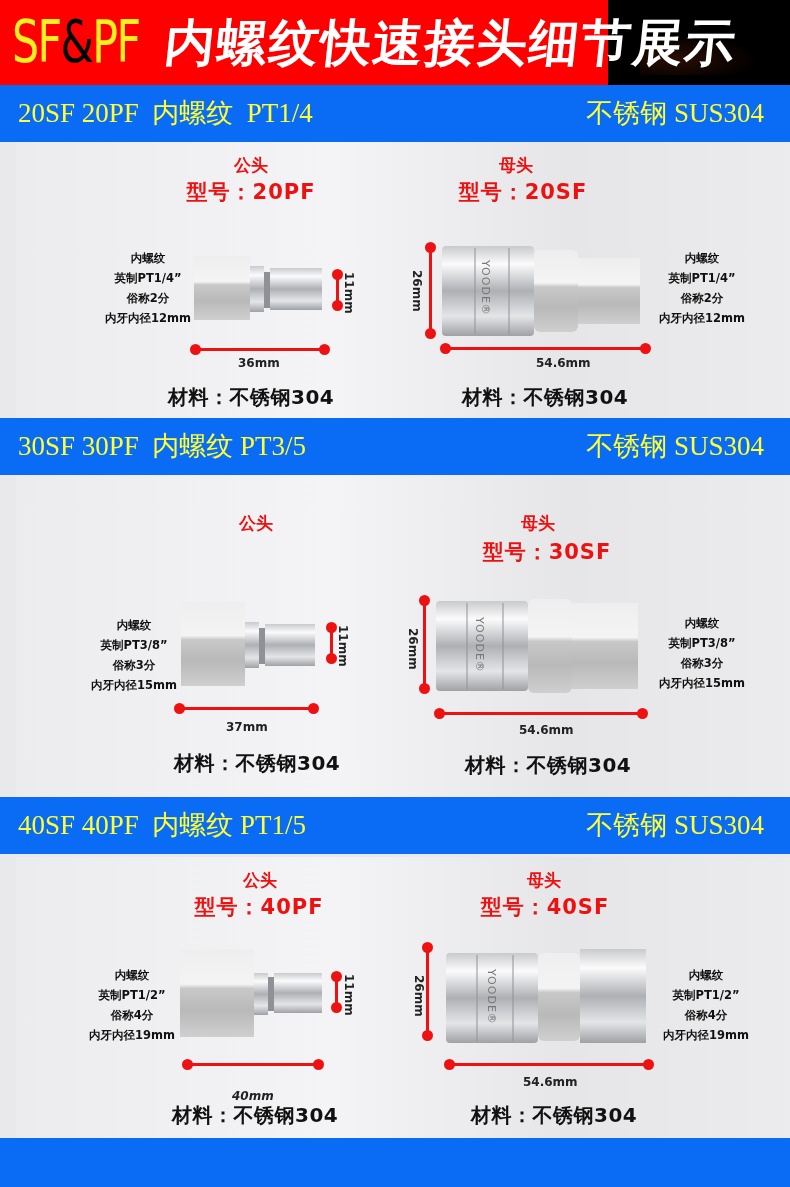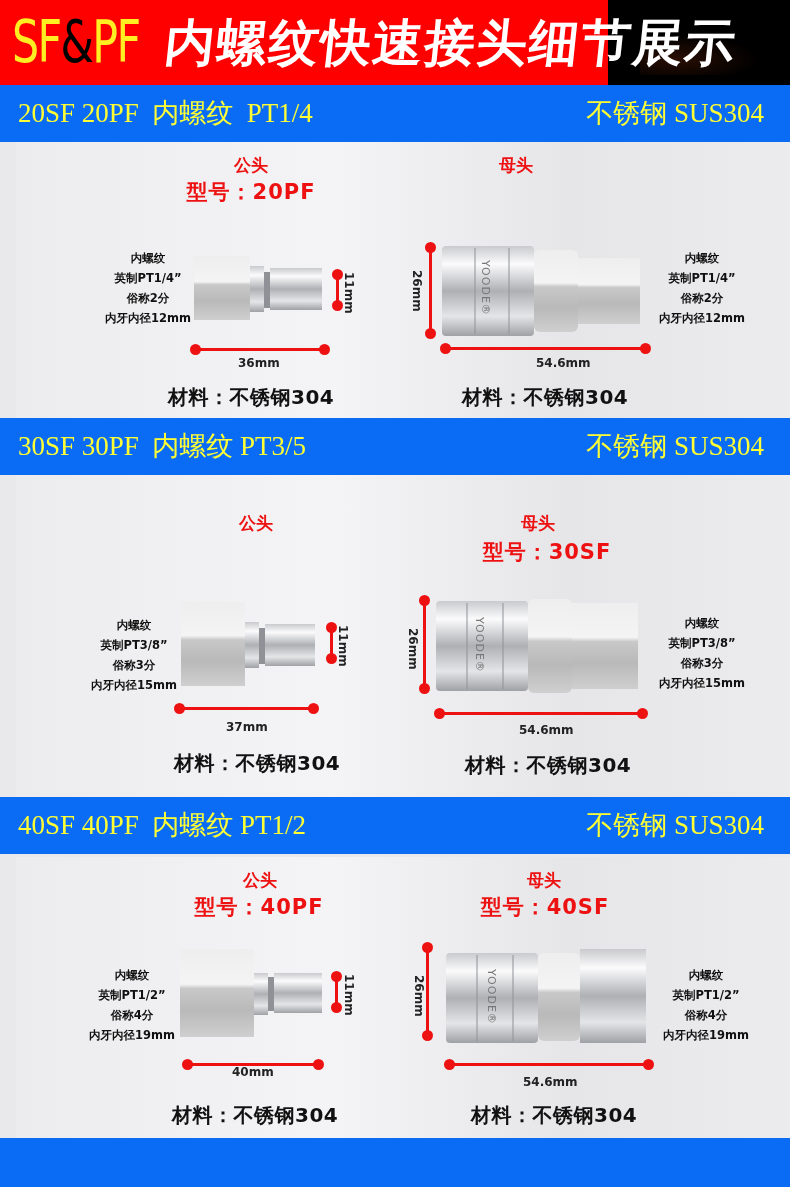--- a/index.html
+++ b/index.html
@@ -66,20 +66,21 @@
   <div class="abs dot" style="left:316px;top:127px;"></div>
   <div class="abs dot" style="left:316px;top:158px;"></div>
   <div class="abs vdimtxt" style="left:340px;top:130px;">11mm</div>
   <div class="abs hline" style="left:178px;top:206px;width:130px;"></div>
   <div class="abs dot" style="left:174px;top:202px;"></div>
   <div class="abs dot" style="left:303px;top:202px;"></div>
   <div class="abs dimtxt" style="left:222px;top:214px;">36mm</div>
   <div class="abs mat" style="left:152px;top:242px;">材料：不锈钢304</div>
 
   <div class="abs red lbl-type" style="left:460px;top:12px;width:80px;">母头</div>
+  <div class="abs red lbl-model" style="left:432px;top:36px;width:150px;">型号：20SF</div>
   <div class="abs vline" style="left:413px;top:104px;height:88px;"></div>
   <div class="abs dot" style="left:409px;top:100px;"></div>
   <div class="abs dot" style="left:409px;top:186px;"></div>
   <div class="abs vdimtxt" style="left:408px;top:128px;transform:rotate(90deg);">26mm</div>
   <div class="abs" style="left:426px;top:100px;">
     <div class="abs bright" style="left:0;top:4px;width:92px;height:90px;border-radius:4px;"></div>
     <div class="abs groove" style="left:32px;top:6px;width:2px;height:86px;opacity:.5;"></div>
     <div class="abs groove" style="left:66px;top:6px;width:2px;height:86px;opacity:.5;"></div>
     <div class="abs brandtxt" style="left:50px;top:18px;">YOODE®</div>
     <div class="abs hex" style="left:92px;top:8px;width:44px;height:82px;border-radius:6px;"></div>
@@ -147,21 +148,21 @@
     <div>内牙内径15mm</div>
   </div>
   <div class="abs hline" style="left:424px;top:237px;width:203px;"></div>
   <div class="abs dot" style="left:418px;top:233px;"></div>
   <div class="abs dot" style="left:621px;top:233px;"></div>
   <div class="abs dimtxt" style="left:503px;top:248px;">54.6mm</div>
   <div class="abs mat" style="left:449px;top:277px;">材料：不锈钢304</div>
 </div>
 
 <div class="abs bar" style="top:797px;">
-  <div class="abs bar-left">40SF 40PF  内螺纹 PT1/2</div>
+  <div class="abs bar-left">40SF 40PF  内螺纹 PT1/5</div>
   <div class="abs bar-right">不锈钢 SUS304</div>
 </div>
 <div class="abs panel" style="top:857px;height:281px;">
   <div class="abs red lbl-type" style="left:204px;top:12px;width:80px;">公头</div>
   <div class="abs red lbl-model" style="left:168px;top:36px;width:150px;">型号：40PF</div>
   <div class="abs spec" style="left:66px;top:108px;width:100px;">
     <div>内螺纹</div>
     <div>英制PT1/2”</div>
     <div>俗称4分</div>
     <div>内牙内径19mm</div>
@@ -172,21 +173,21 @@
     <div class="abs groove" style="left:88px;top:28px;width:6px;height:34px;"></div>
     <div class="abs bright" style="left:94px;top:24px;width:48px;height:40px;"></div>
   </div>
   <div class="abs vline" style="left:319px;top:118px;height:32px;"></div>
   <div class="abs dot" style="left:315px;top:114px;"></div>
   <div class="abs dot" style="left:315px;top:145px;"></div>
   <div class="abs vdimtxt" style="left:340px;top:117px;">11mm</div>
   <div class="abs hline" style="left:170px;top:206px;width:132px;"></div>
   <div class="abs dot" style="left:166px;top:202px;"></div>
   <div class="abs dot" style="left:297px;top:202px;"></div>
-  <div class="abs dimtxt" style="left:216px;top:208px;">40mm</div>
+  <div class="abs dimtxt" style="left:216px;top:232px;font-style:italic;">40mm</div>
   <div class="abs mat" style="left:156px;top:245px;">材料：不锈钢304</div>
 
   <div class="abs red lbl-type" style="left:488px;top:12px;width:80px;">母头</div>
   <div class="abs red lbl-model" style="left:454px;top:36px;width:150px;">型号：40SF</div>
   <div class="abs vline" style="left:410px;top:89px;height:90px;"></div>
   <div class="abs dot" style="left:406px;top:85px;"></div>
   <div class="abs dot" style="left:406px;top:173px;"></div>
   <div class="abs vdimtxt" style="left:410px;top:118px;">26mm</div>
   <div class="abs" style="left:430px;top:92px;">
     <div class="abs bright" style="left:0;top:4px;width:92px;height:90px;border-radius:4px;"></div>

